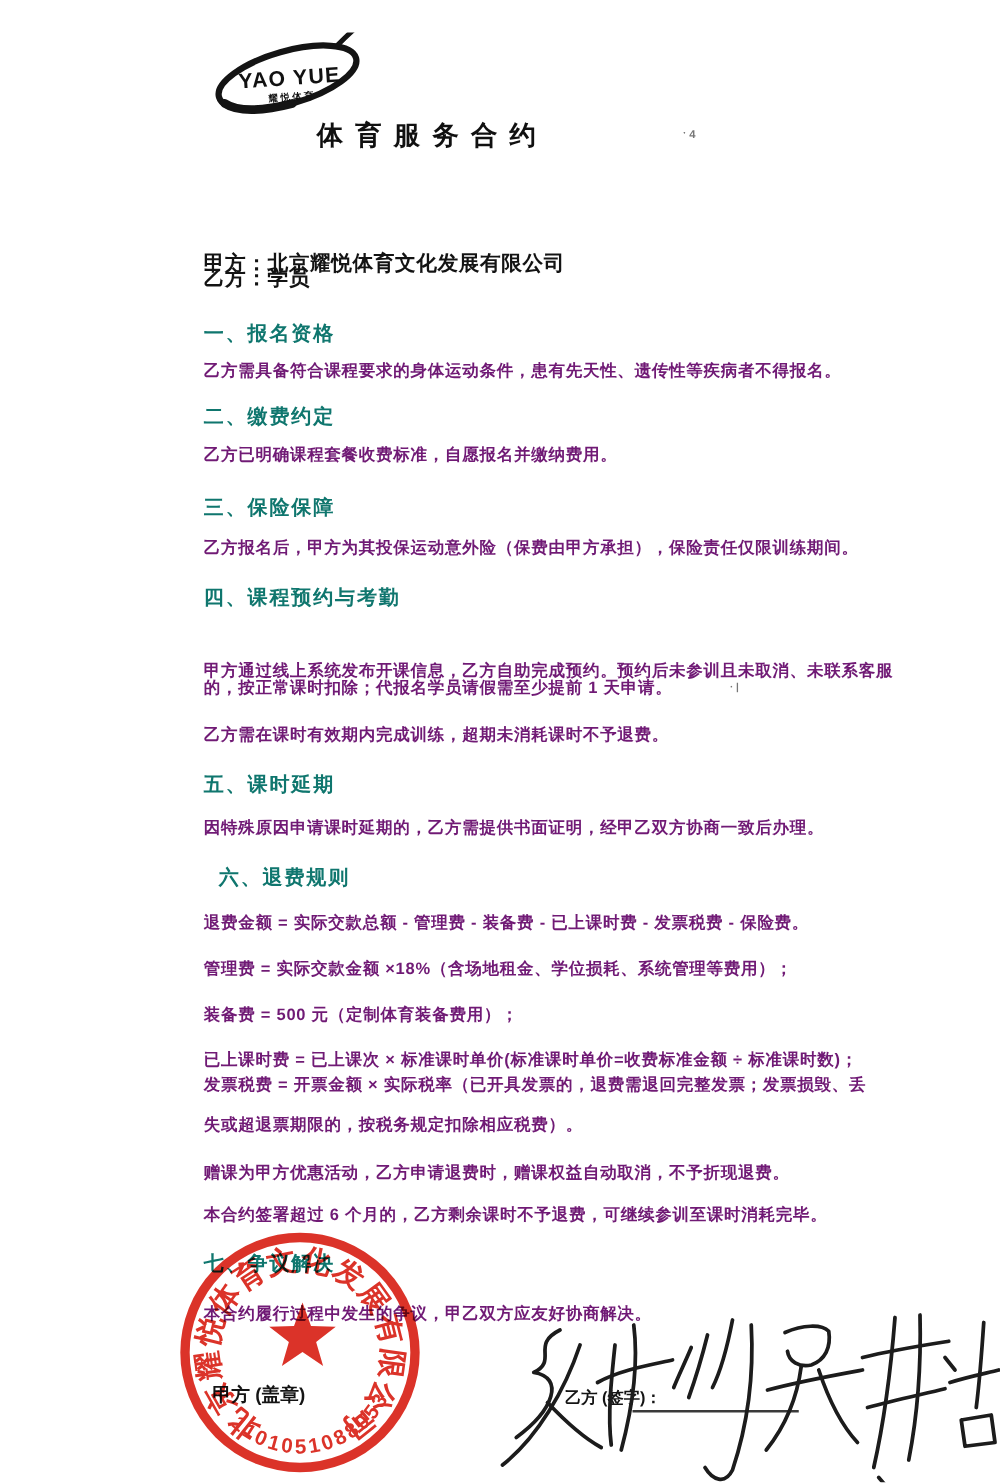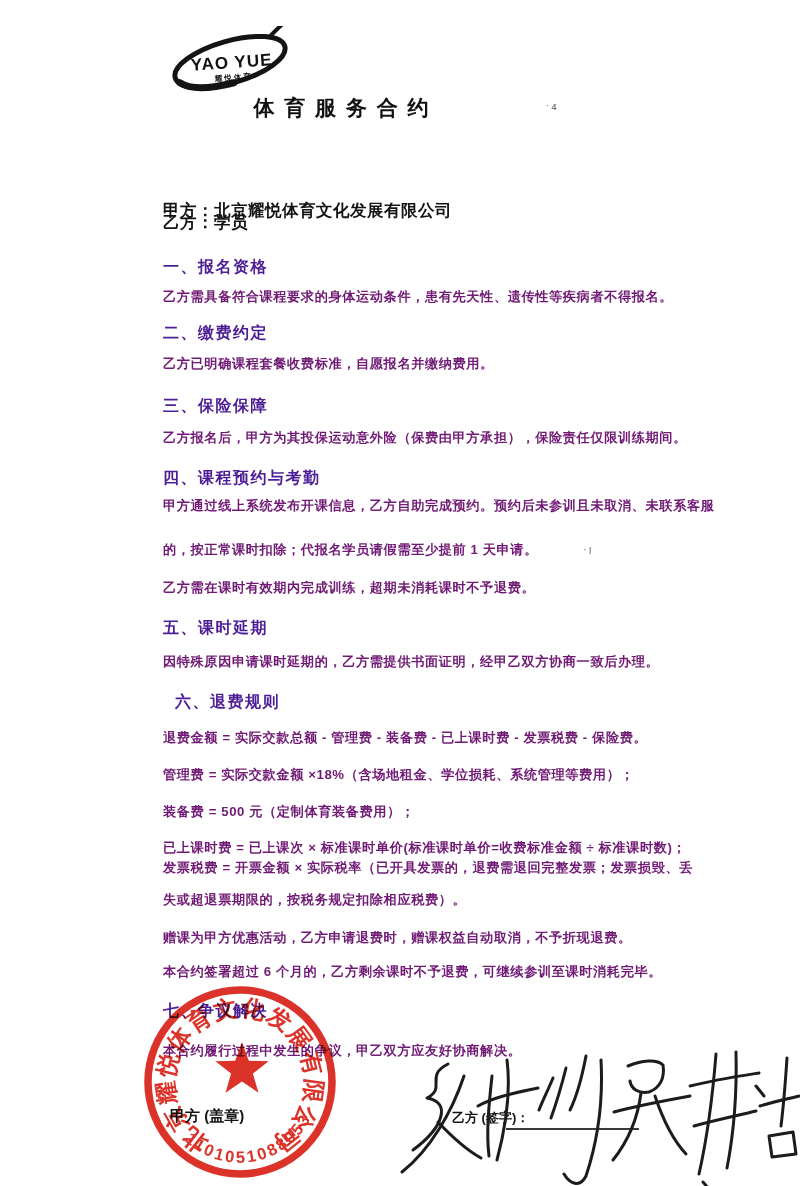--- a/index.html
+++ b/index.html
@@ -3,21 +3,21 @@
 <meta charset="utf-8">
 <style>
   html,body{margin:0;padding:0;}
   body{
     width:800px;height:1186px;position:relative;background:#ffffff;
     font-family:"Liberation Sans","DejaVu Sans",sans-serif;color:#161616;
     overflow:hidden;
   }
   .line{position:absolute;left:163px;white-space:nowrap;}
   .party{font-size:16.5px;font-weight:700;letter-spacing:0.5px;color:#131313;}
-  .head{font-size:16px;font-weight:700;letter-spacing:1.5px;color:#4c1d95;}
+  .head{font-size:16px;font-weight:700;letter-spacing:1.5px;color:#0f766e;}
   .body-line{font-size:13.2px;font-weight:600;letter-spacing:0.6px;color:#701a75;}
   .doc-title{
     position:absolute;top:94px;left:0;width:684px;text-align:center;
     font-size:21px;font-weight:700;letter-spacing:2px;color:#101010;
   }
   .artifact{position:absolute;color:#4a4a4a;opacity:0.75;font-size:9px;font-weight:600;}
   .sig-label-a{position:absolute;left:170px;top:1107px;font-size:15px;font-weight:700;color:#141414;white-space:nowrap;}
   .sig-label-b{position:absolute;left:452px;top:1109px;font-size:13px;font-weight:700;color:#141414;white-space:nowrap;}
   .sig-underline{position:absolute;left:506px;top:1128px;width:133px;height:1.5px;background:#3a3a3a;}
   .stamp-svg{position:absolute;left:0;top:0;mix-blend-mode:multiply;opacity:0.93;}
@@ -48,21 +48,21 @@
 <div class="line head" style="top:257px;">一、报名资格</div>
 <div class="line body-line" style="top:288px;">乙方需具备符合课程要求的身体运动条件，患有先天性、遗传性等疾病者不得报名。</div>
 
 <div class="line head" style="top:323px;">二、缴费约定</div>
 <div class="line body-line" style="top:355px;">乙方已明确课程套餐收费标准，自愿报名并缴纳费用。</div>
 
 <div class="line head" style="top:396px;">三、保险保障</div>
 <div class="line body-line" style="top:429px;">乙方报名后，甲方为其投保运动意外险（保费由甲方承担），保险责任仅限训练期间。</div>
 
 <div class="line head" style="top:468px;">四、课程预约与考勤</div>
-<div class="line body-line" style="top:497px;">甲方通过线上系统发布开课信息，乙方自助完成预约。预约后未参训且未取消、未联系客服</div>
+<div class="line body-line" style="top:528px;">甲方通过线上系统发布开课信息，乙方自助完成预约。预约后未参训且未取消、未联系客服</div>
 <div class="line body-line" style="top:541px;">的，按正常课时扣除；代报名学员请假需至少提前 1 天申请。</div>
 <div class="line body-line" style="top:579px;">乙方需在课时有效期内完成训练，超期未消耗课时不予退费。</div>
 
 <div class="line head" style="top:618px;">五、课时延期</div>
 <div class="line body-line" style="top:653px;">因特殊原因申请课时延期的，乙方需提供书面证明，经甲乙双方协商一致后办理。</div>
 
 <div class="line head" style="top:692px;margin-left:12px;">六、退费规则</div>
 <div class="line body-line" style="top:729px;">退费金额 = 实际交款总额 - 管理费 - 装备费 - 已上课时费 - 发票税费 - 保险费。</div>
 <div class="line body-line" style="top:766px;">管理费 = 实际交款金额 ×18%（含场地租金、学位损耗、系统管理等费用）；</div>
 <div class="line body-line" style="top:803px;">装备费 = 500 元（定制体育装备费用）；</div>

